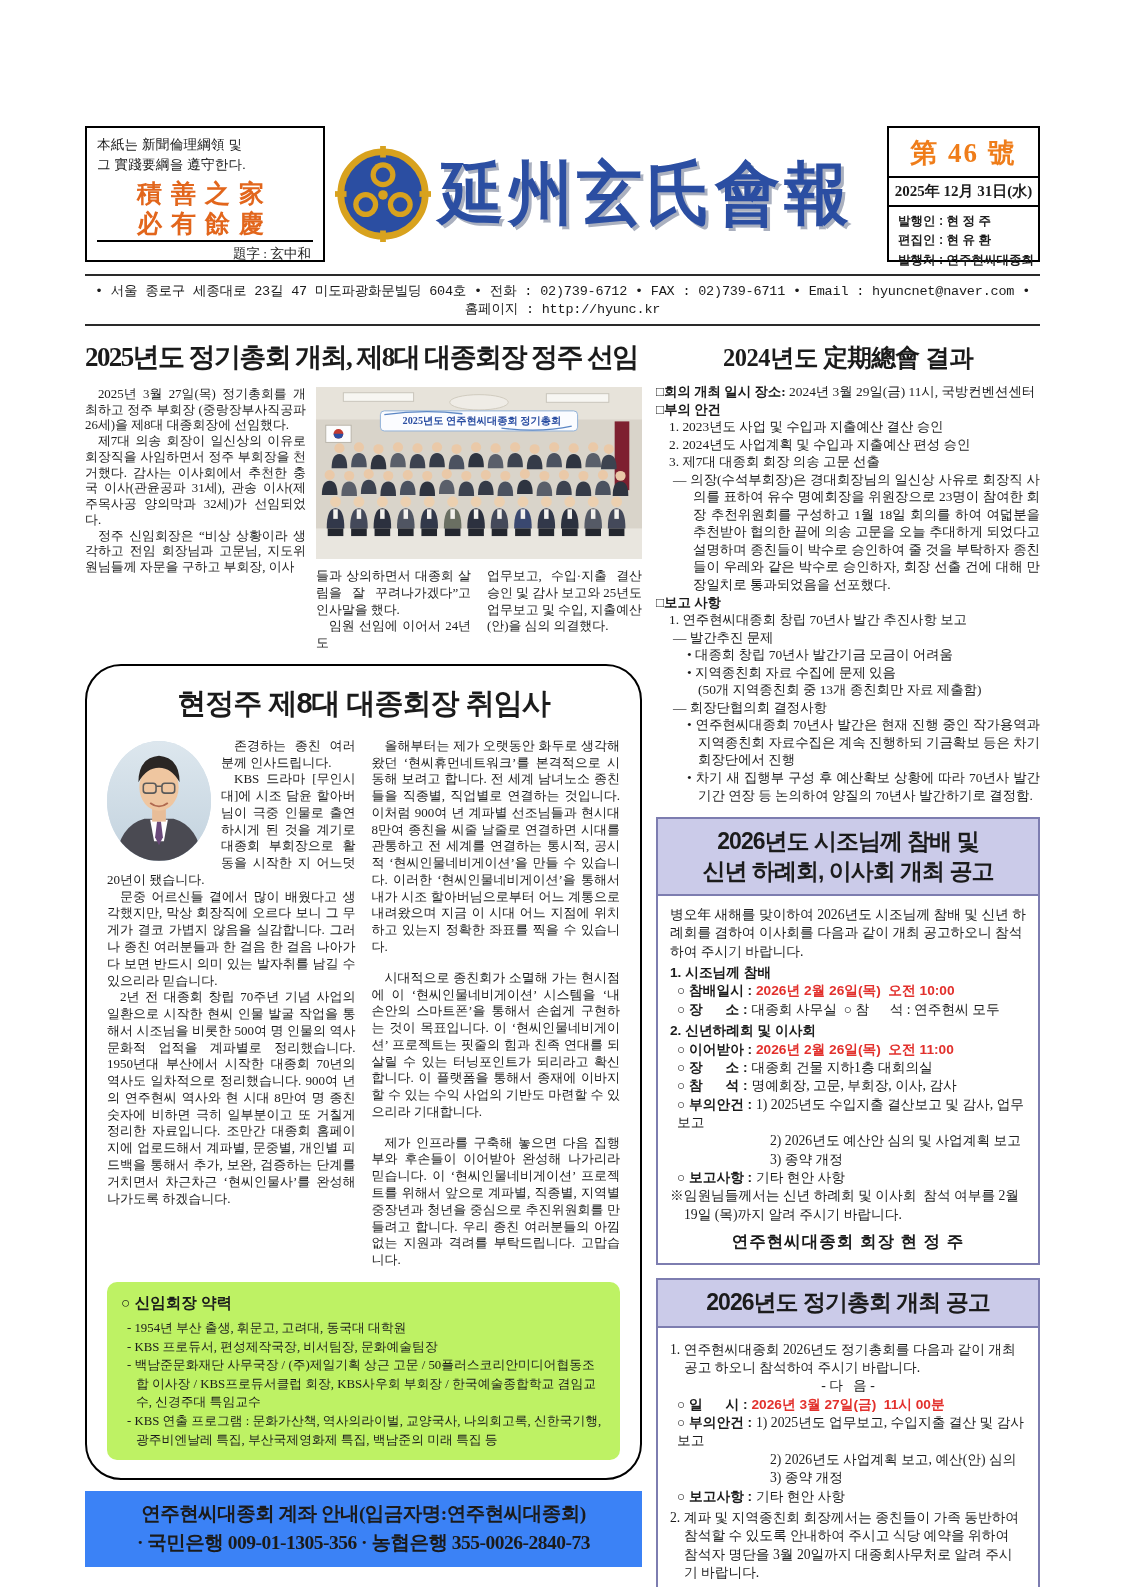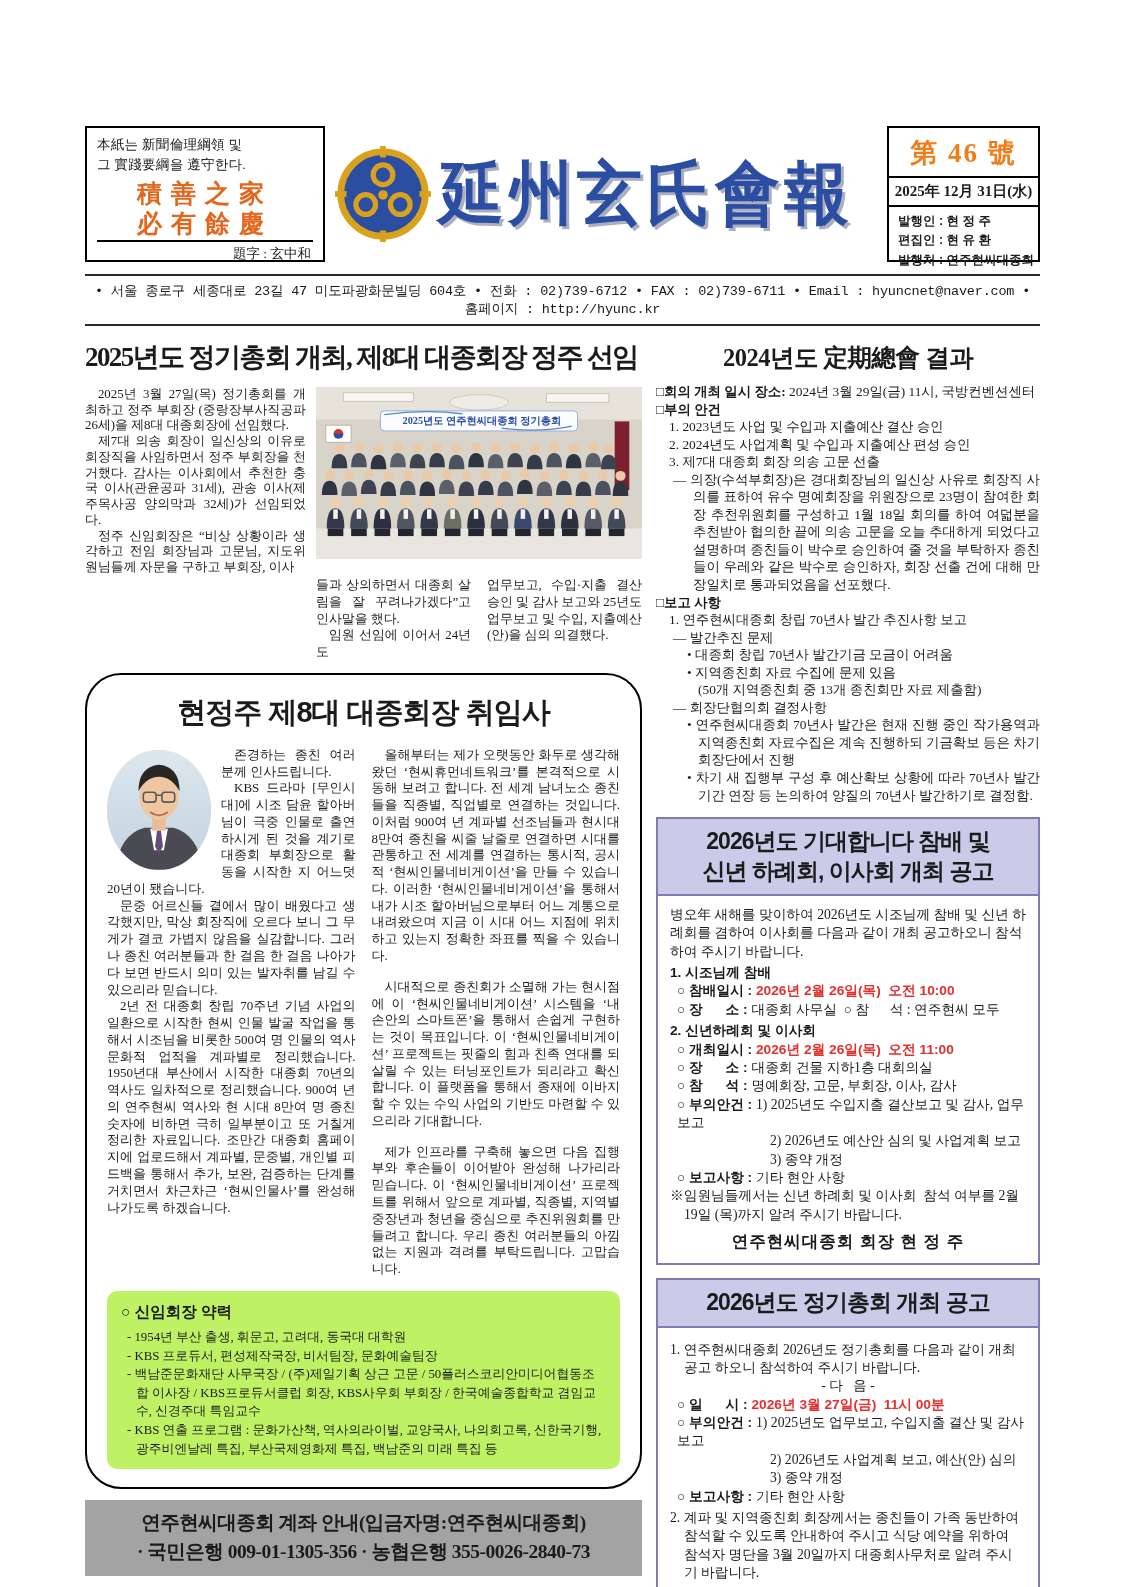--- a/index.html
+++ b/index.html
@@ -32,42 +32,42 @@
   .columns { display:flex; gap:14px; margin-top:13px; }
   .col-left { width:557px; flex:none; }
   .col-right { flex:1; min-width:0; }
 
   
   .headline { font-size:27px; font-weight:900; letter-spacing:-1.6px; white-space:nowrap; margin:0 0 12px; }
   .lead { display:flex; gap:10px; }
   .lead-c1 { width:221px; flex:none; font-size:12.9px; line-height:1.22; text-align:justify; }
   .lead-right { flex:1; min-width:0; }
   .photo { width:100%; height:172px; display:block; }
-  .lead-sub { display:flex; gap:16px; margin-top:18px; font-size:12.9px; line-height:1.3; text-align:justify; }
+  .lead-sub { display:flex; gap:16px; margin-top:9px; font-size:12.9px; line-height:1.3; text-align:justify; }
   .lead-sub > div { flex:1; min-width:0; }
   .para { text-indent:1em; }
 
   
   .inaug { border:2.5px solid #000; border-radius:36px; padding:16px 20px 18px; margin-top:12px; }
   .inaug-title { text-align:center; font-family:"Liberation Sans","DejaVu Sans",sans-serif;
                  font-weight:700; font-size:29px; letter-spacing:-1px; margin:2px 0 14px; }
   .inaug-cols { display:flex; gap:16px; font-size:13px; line-height:1.29; text-align:justify; }
   .inaug-cols > div { flex:1; min-width:0; }
   .in-left p:nth-child(5) { margin-top:14px; }
   .in-right p:nth-child(2), .in-right p:nth-child(3) { margin-top:14px; }
   .portrait { float:left; width:104px; height:120px; border-radius:50%; overflow:hidden;
               margin:3px 10px 3px 0; background:#cfdde8; }
   .portrait svg { width:100%; height:100%; display:block; }
   .profile { background:#bef264; border-radius:10px; padding:10px 14px 11px; margin-top:13px;
              font-size:12.8px; line-height:1.45; }
   .profile-title { font-family:"Liberation Sans","DejaVu Sans",sans-serif; font-weight:700;
                    font-size:15.5px; margin-bottom:5px; }
   .pit { padding-left:15px; text-indent:-9px; }
 
-  .account { background:#a3a3a3; margin-top:11px; padding:8px 4px 9px; text-align:center;
+  .account { background:#3b82f6; margin-top:11px; padding:8px 4px 9px; text-align:center;
              font-weight:700; font-size:19.5px; line-height:1.5; letter-spacing:-.5px; }
 
   
   .rtitle { text-align:center; font-size:24.5px; font-weight:900; letter-spacing:-.5px; margin:2px 0 9px; }
   .mlines { font-size:13.4px; line-height:1.31; text-align:justify; }
   .mlabel { font-weight:700; }
   .m-l1 { padding-left:13px; }
   .m-l2 { padding-left:17px; }
   .m-hangdash { padding-left:37px; text-indent:-20px; }
   .m-bullet { padding-left:42px; text-indent:-11px; }
@@ -313,31 +313,31 @@
           <div class="mline m-bullet"><span class="mtext">• 대종회 창립 70년사 발간기금 모금이 어려움</span></div>
           <div class="mline m-bullet"><span class="mtext">• 지역종친회 자료 수집에 문제 있음</span></div>
           <div class="mline m-paren"><span class="mtext">(50개 지역종친회 중 13개 종친회만 자료 제출함)</span></div>
           <div class="mline m-l2"><span class="mtext">— 회장단협의회 결정사항</span></div>
           <div class="mline m-bullet"><span class="mtext">• 연주현씨대종회 70년사 발간은 현재 진행 중인 작가용역과 지역종친회 자료수집은 계속 진행하되 기금확보 등은 차기 회장단에서 진행</span></div>
           <div class="mline m-bullet"><span class="mtext">• 차기 새 집행부 구성 후 예산확보 상황에 따라 70년사 발간 기간 연장 등 논의하여 양질의 70년사 발간하기로 결정함.</span></div>
         </div>
 
       <div class="nbox">
         <div class="nbox-head">
-          <div>2026년도 기대합니다 참배 및</div>
+          <div>2026년도 시조님께 참배 및</div>
           <div>신년 하례회, 이사회 개최 공고</div>
         </div>
         <div class="nbox-body">
           <div>
               <div class="nline"><span class="ntext">병오年 새해를 맞이하여 2026년도 시조님께 참배 및 신년 하례회를 겸하여 이사회를 다음과 같이 개최 공고하오니 참석하여 주시기 바랍니다.</span></div>
               <div class="nline n-sec"><span class="nlabel">1. 시조님께 참배</span></div>
               <div class="nline n-item"><span class="nlabel">○ 참배일시 : </span><span class="nred">2026년 2월 26일(목)  오전 10:00</span></div>
               <div class="nline n-item"><span class="nlabel">○ 장      소 : </span><span class="ntext">대종회 사무실  ○ 참      석 : 연주현씨 모두</span></div>
               <div class="nline n-sec"><span class="nlabel">2. 신년하례회 및 이사회</span></div>
-              <div class="nline n-item"><span class="nlabel">○ 개최일시 : </span><span class="nred">2026년 2월 26일(목)  오전 11:00</span></div>
+              <div class="nline n-item"><span class="nlabel">○ 이어받아 : </span><span class="nred">2026년 2월 26일(목)  오전 11:00</span></div>
               <div class="nline n-item"><span class="nlabel">○ 장      소 : </span><span class="ntext">대종회 건물 지하1층 대회의실</span></div>
               <div class="nline n-item"><span class="nlabel">○ 참      석 : </span><span class="ntext">명예회장, 고문, 부회장, 이사, 감사</span></div>
               <div class="nline n-item"><span class="nlabel">○ 부의안건 : </span><span class="ntext">1) 2025년도 수입지출 결산보고 및 감사, 업무보고</span></div>
               <div class="nline n-cont"><span class="ntext">2) 2026년도 예산안 심의 및 사업계획 보고</span></div>
               <div class="nline n-cont"><span class="ntext">3) 종약 개정</span></div>
               <div class="nline n-item"><span class="nlabel">○ 보고사항 : </span><span class="ntext">기타 현안 사항</span></div>
               <div class="nline n-note"><span class="ntext">※임원님들께서는 신년 하례회 및 이사회  참석 여부를 2월 19일 (목)까지 알려 주시기 바랍니다.</span></div>
             </div>
           <div class="nsig">연주현씨대종회 회장 현   정   주</div>
         </div>

